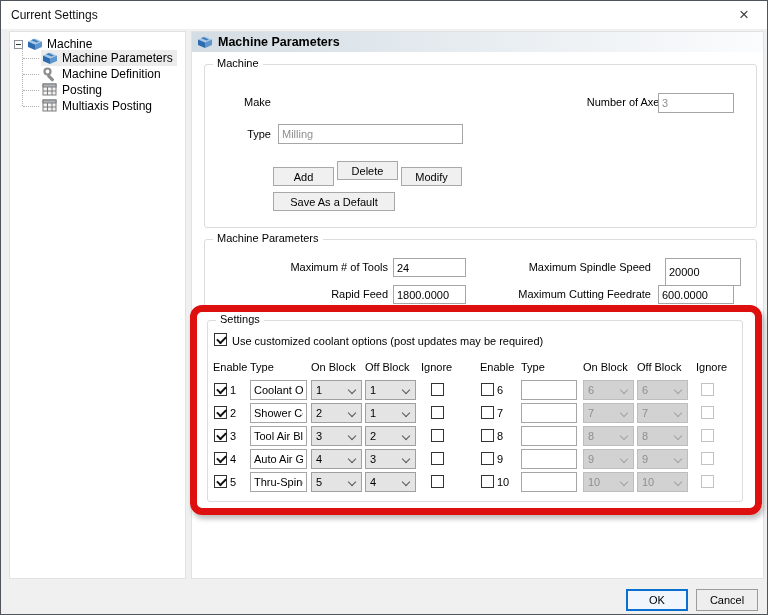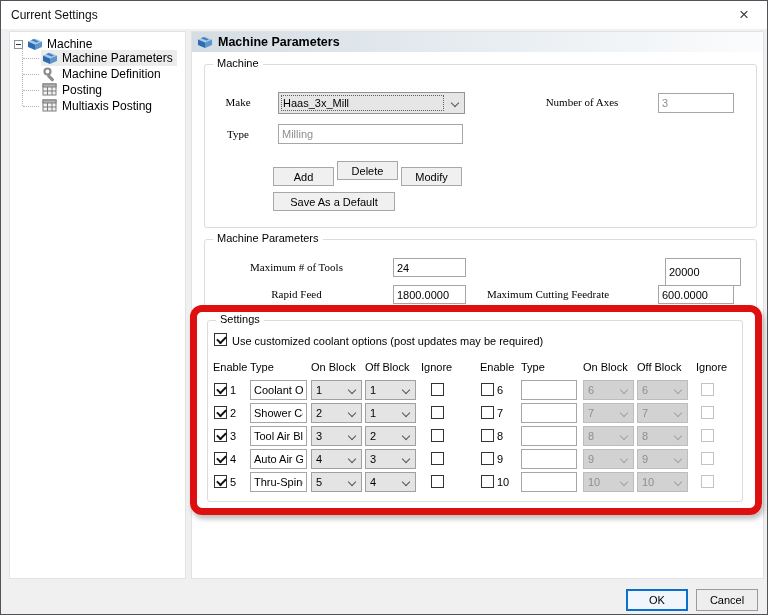--- a/index.html
+++ b/index.html
@@ -29,21 +29,21 @@
   #hdrbar { position:absolute; left:0; top:0; width:100%; height:20px;
             background:linear-gradient(to right,#d4dde3,#e9eef2 55%,#fbfcfd); }
   #hdrtitle { position:absolute; left:26px; top:3px; font-size:12.5px; font-weight:bold; color:#000; }
   #hdricon { position:absolute; left:5px; top:2px; }
   
   .group { position:absolute; border:1px solid #dcdcdc; border-radius:3px; }
   .gtitle { position:absolute; top:-8px; left:8px; background:#fff; padding:0 4px;
             font-size:11px; color:#000; white-space:nowrap; }
   
   .lbl { position:absolute; font-size:11px; color:#000; white-space:nowrap; }
-  .r { text-align:center;font-family:Liberation Serif, serif; }
+  .r { text-align:right; }
   .tbox { position:absolute; height:20px; border:1px solid #a6a6a6; background:#fff;
           font-family:inherit; font-size:11px; color:#000; padding:0 3px; outline:none; }
   .tbox.graytext { color:#8f8f8f; }
   .btn { position:absolute; height:19px; background:#f0f0f0; border:1px solid #a8a8a8;
          font-family:inherit; font-size:11px; color:#000; cursor:pointer; }
   .combo { position:absolute; height:20px; background:#e4e4e4; border:1px solid #a0a0a0;
            font-size:11px; color:#000; display:flex; align-items:center; padding-left:4px; cursor:default; }
   .combo .chev { position:absolute; right:6px; top:6px; width:6px; height:6px;
                  border-left:1px solid #555; border-bottom:1px solid #555; transform:rotate(-45deg); }
   .combo.dis { background:#d2d2d2; border-color:#bdbdbd; color:#8f8f8f; }
@@ -157,44 +157,40 @@
         <polygon points="8,8.5 15,5.5 15,11 8,14" fill="#5d95cc"></polygon>
         <polygon points="4,4.2 9.5,6.6 12,5.5 6.5,3.1" fill="#3f7fbf"></polygon>
       </svg>
       <span id="hdrtitle">Machine Parameters</span>
     </div>
 
     <div class="group" style="left:12px; top:32px; width:553px; height:164px;">
       <span class="gtitle">Machine</span>
 
       <span class="lbl r" style="left:0; top:31px; width:66px;">Make</span>
-      <div id="makecombo" class="combo" style="left:73px; top:27px; width:187px;">
-        <span>Haas_3x_Mill</span>
-        <span class="focusbox"></span>
-        <i class="chev"></i>
-      </div>
 
       <span class="lbl r" style="left:294px; top:31px; width:166px;">Number of Axes</span>
       <input class="tbox graytext" style="left: 453px; top: 28px; width: 76px;" readonly="" value="3">
 
       <span class="lbl r" style="left:0; top:63px; width:66px;">Type</span>
       <input class="tbox graytext" style="left: 73px; top: 59px; width: 185px;" readonly="" value="Milling">
 
       <button class="btn" style="left:68px; top:102px; width:61px;">Add</button>
       <button class="btn" style="left:132px; top:96px; width:61px;">Delete</button>
       <button class="btn" style="left:196px; top:102px; width:61px;">Modify</button>
       <button class="btn" style="left:68px; top:127px; width:122px;">Save As a Default</button>
     </div>
 
     <div class="group" style="left:12px; top:207px; width:553px; height:70px;">
       <span class="gtitle">Machine Parameters</span>
 
       <span class="lbl r" style="left:0; top:21px; width:183px;">Maximum # of Tools</span>
       <input class="tbox" style="left: 188px; top: 18px; width: 73px; height: 19px;" value="24">
 
+      <span class="lbl r" style="left:240px; top:21px; width:206px;">Maximum Spindle Speed</span>
       <input class="tbox" style="left: 460px; top: 18px; width: 76px; height: 28px;" value="20000">
 
       <span class="lbl r" style="left:0; top:48px; width:183px;">Rapid Feed</span>
       <input class="tbox" style="left: 188px; top: 45px; width: 73px; height: 19px;" value="1800.0000">
 
       <span class="lbl r" style="left:240px; top:48px; width:206px;">Maximum Cutting Feedrate</span>
       <input class="tbox" style="left: 453px; top: 45px; width: 76px; height: 19px;" value="600.0000">
     </div>
 
     <div class="group" style="left:15px; top:288px; width:536px; height:182px;">

